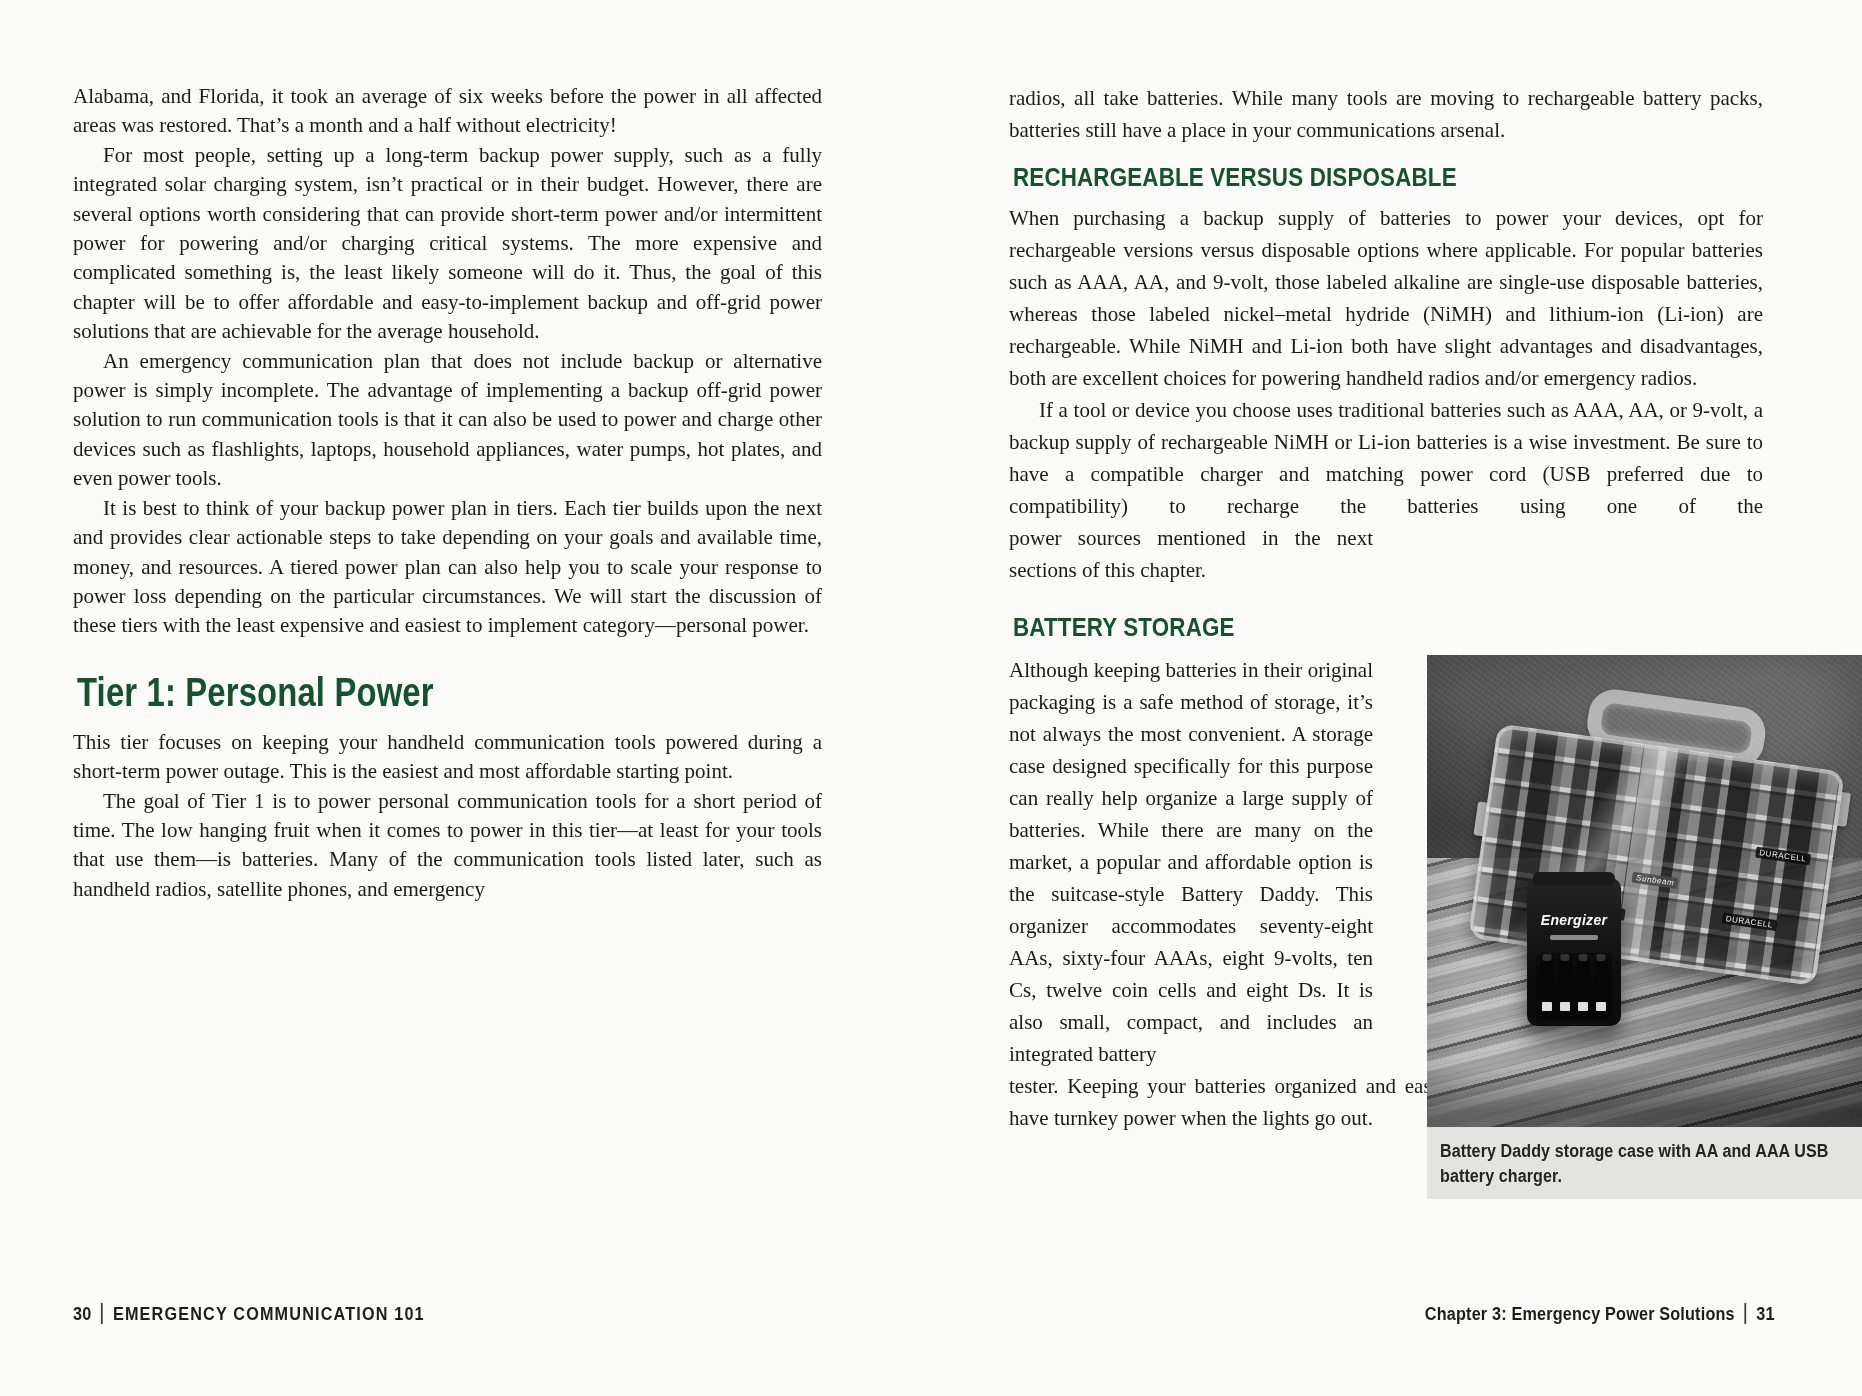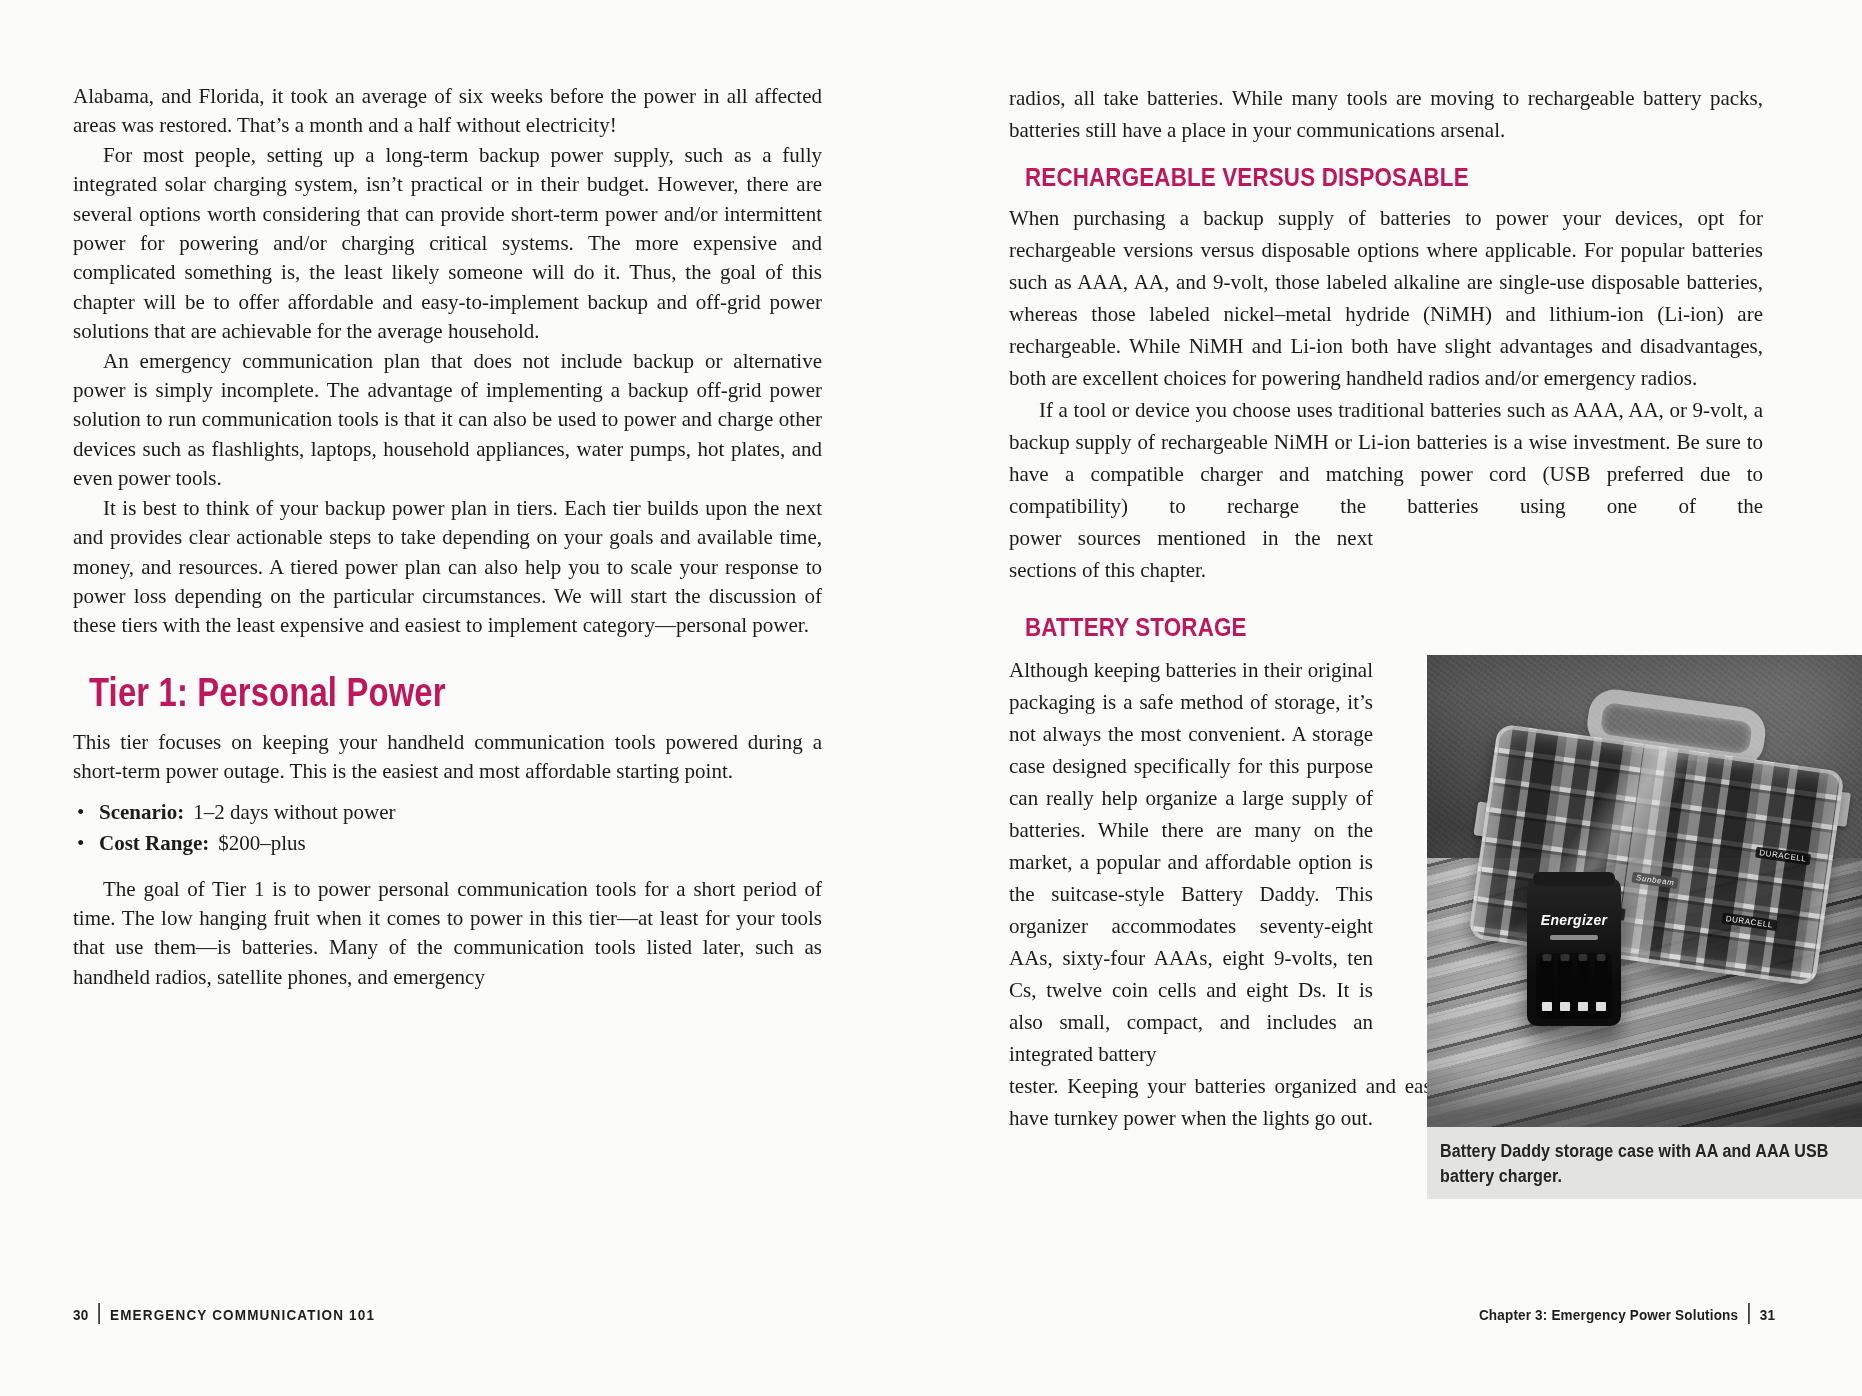--- a/index.html
+++ b/index.html
@@ -12,35 +12,35 @@
   
   .page-left  {position:absolute; left:73px;  top:82px; width:749px;}
   .page-right {position:absolute; left:1009px; top:82px; width:754px;}
   .spread p {margin:0; font-size:21px; line-height:29.4px; text-align:justify; hyphens:manual;}
   .page-right p {line-height:32px;}
   .ind {text-indent:30px;}
   .forcejust {text-align-last:justify;}
   .narrow {width:364px;}
   .p5-r {margin-top:26px;}
 
-  h1,h2,h3 {margin:16px; font-family:"Liberation Sans",sans-serif; color:#be185d;}
+  h1,h2,h3 {margin:4px; font-family:"Liberation Sans",sans-serif; color:#14532d;}
   h1 {margin-top:28px; margin-bottom:13px; font-size:40px; line-height:46px;}
   h2,h3 {font-size:26px; line-height:30px;}
   h2 {margin-top:16px; margin-bottom:10px;}
   h3 {margin-top:26px; margin-bottom:12px;}
   .cond {display:inline-block; transform:scaleX(.86); transform-origin:0 50%; white-space:nowrap; font-weight:700; letter-spacing:.2px;}
   h1 .cond {transform:scaleX(.82);}
 
   ul.bullets {list-style:none; margin:10px 0 16px; padding:0 0 0 26px;}
   ul.bullets li {position:relative; line-height:31px; font-size:21px;}
   ul.bullets li::before {content:"\2022"; position:absolute; left:-22px; top:0;}
   .blabel {font-weight:700; margin-right:9px;}
 
   
-  .footer {position:absolute; top:1303px; font-family:"Liberation Sans",sans-serif; font-weight:700; font-size:15px; color:#1d1d1d;}
+  .footer {position:absolute; top:1303px; font-family:"Liberation Sans",sans-serif; font-weight:700; font-size:18px; color:#1d1d1d;}
   .footer-l {left:73px;}
   .footer-r {left:1021px; width:754px; text-align:right;}
   .footer .cond {transform:scaleX(.9);}
   .footer-r .cond {transform-origin:100% 50%;}
   .ftitle {letter-spacing:1.3px;}
   .fdiv {display:inline-block; width:2px; height:21px; background:#3f3f3f; margin:0 11px; vertical-align:-4px;}
 
   
   .bd-figure {position:absolute; left:1427px; top:655px; width:435px; margin:0; padding:0;}
   .photo {position:relative; height:472px; overflow:hidden; background:#585858;}
@@ -98,28 +98,20 @@
 
 <div class="spread">
 
   <section class="page-left">
     <p>Alabama, and Florida, it took an average of six weeks before the power in all affected areas was restored. That’s a month and a half without electricity!</p>
     <p class="ind">For most people, setting up a long-term backup power supply, such as a fully integrated solar charging system, isn’t practical or in their budget. How­ever, there are several options worth considering that can provide short-term power and/or intermittent power for powering and/or charging critical sys­tems. The more expensive and complicated something is, the least likely some­one will do it. Thus, the goal of this chapter will be to offer affordable and easy-to-implement backup and off-grid power solutions that are achievable for the average household.</p>
     <p class="ind">An emergency communication plan that does not include backup or alter­native power is simply incomplete. The advantage of implementing a backup off-grid power solution to run communication tools is that it can also be used to power and charge other devices such as flashlights, laptops, household appli­ances, water pumps, hot plates, and even power tools.</p>
     <p class="ind">It is best to think of your backup power plan in tiers. Each tier builds upon the next and provides clear actionable steps to take depending on your goals and available time, money, and resources. A tiered power plan can also help you to scale your response to power loss depending on the particular circumstances. We will start the discussion of these tiers with the least expensive and easiest to implement category—personal power.</p>
     <h1><span class="cond">Tier 1: Personal Power</span></h1>
     <p>This tier focuses on keeping your handheld communication tools powered during a short-term power outage. This is the easiest and most affordable start­ing point.</p>
-    <ul class="bullets">
-      <li>
-        <span class="blabel">Scenario:</span><span>1–2 days without power</span>
-      </li>
-      <li>
-        <span class="blabel">Cost Range:</span><span>$200–plus</span>
-      </li>
-    </ul>
     <p class="ind">The goal of Tier 1 is to power personal communication tools for a short period of time. The low hanging fruit when it comes to power in this tier—at least for your tools that use them—is batteries. Many of the communication tools listed later, such as handheld radios, satellite phones, and emergency</p>
   </section>
 
   <section class="page-right">
     <p>radios, all take batteries. While many tools are moving to rechargeable battery packs, batteries still have a place in your communications arsenal.</p>
     <h2><span class="cond">RECHARGEABLE VERSUS DISPOSABLE</span></h2>
     <p>When purchasing a backup supply of batteries to power your devices, opt for rechargeable versions versus disposable options where applicable. For popular batteries such as AAA, AA, and 9-volt, those labeled alkaline are single-use disposable batteries, whereas those labeled nickel–metal hydride (NiMH) and lithium-ion (Li-ion) are rechargeable. While NiMH and Li-ion both have slight advantages and disadvantages, both are excellent choices for powering handheld radios and/or emergency radios.</p>
     <p class="ind forcejust">If a tool or device you choose uses traditional batteries such as AAA, AA, or 9-volt, a backup supply of rechargeable NiMH or Li-ion batteries is a wise investment. Be sure to have a compatible charger and matching power cord (USB preferred due to compatibility) to recharge the batteries using one of the</p>
     <p class="narrow">power sources mentioned in the next sections of this chapter.</p>
     <h3><span class="cond">BATTERY STORAGE</span></h3>

